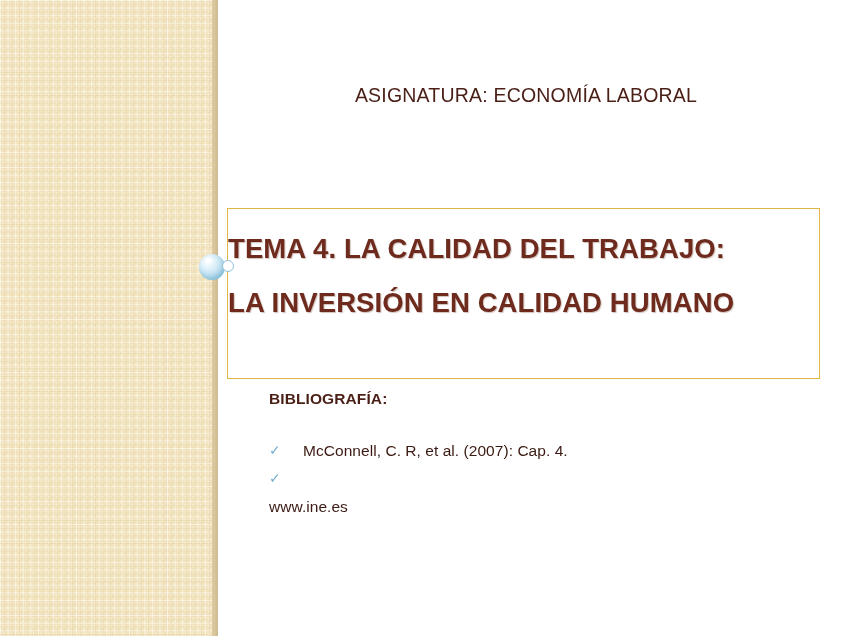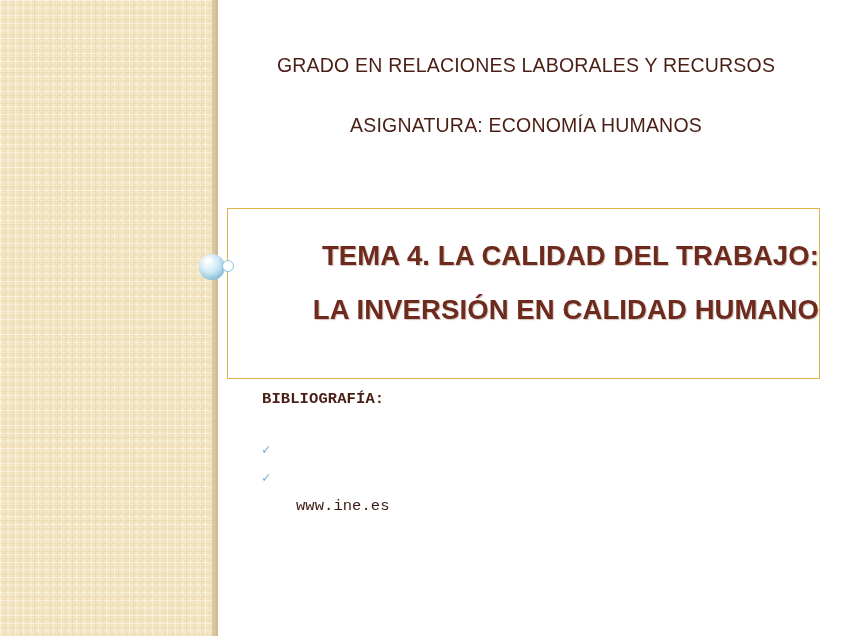--- a/index.html
+++ b/index.html
@@ -86,23 +86,23 @@
     top: 208px;
     width: 593px;
     height: 171px;
     box-sizing: border-box;
     border: 1.6px solid #dfb548;
     background: #ffffff;
   }
   .title-inner {
     position: absolute;
     left: 0;
-    top: 20px;
+    top: 13px;
     width: 100%;
-    text-align: right;
+    text-align: left;
   }
   .title-line {
     color: #6d2a1d;
     font-size: 27.5px;
     font-weight: bold;
     letter-spacing: 0.1px;
     line-height: 54px;
     text-shadow: 1px 1px 1px rgba(170,140,130,0.55);
     white-space: nowrap;
   }
@@ -136,24 +136,23 @@
     width: 10px;
     height: 10px;
     border-radius: 50%;
     border: 1.6px solid #8ec2db;
     background: #ffffff;
   }
 
   
   .biblio {
     position: absolute;
-    left: 262px;
+    left: 269px;
     top: 390px;
     width: 540px;
-    font-family: Liberation Mono, monospace;
   }
   .biblio-title {
     color: #4a1f16;
     font-size: 15.5px;
     font-weight: bold;
     letter-spacing: 0.1px;
     margin-bottom: 30px;
   }
   .biblio-list {
     margin: 0;
@@ -179,52 +178,51 @@
     font-weight: 500;
     line-height: 25px;
     letter-spacing: 0.05px;
   }
   .biblio-cont {
     color: #3a1a12;
     font-size: 15.5px;
     font-weight: 500;
     line-height: 25px;
     letter-spacing: 0.05px;
-    margin-left: 34px;
   }
 </style>
 </head>
 <body>
 
 <div class="slide">
 
   <div class="sidebar"></div>
   <div class="sidebar-edge"></div>
 
   <div class="header-block">
-    <div class="header-line">GRADO EN RELACIONES LABORALES Y RECURSOS</div>
-    <div class="header-sub">ASIGNATURA: ECONOMÍA HUMANOS</div>
+    <div class="header-sub">ASIGNATURA: ECONOMÍA LABORAL</div>
   </div>
 
   <div class="title-box">
     <div class="title-inner">
       <div class="title-line">TEMA 4. LA CALIDAD DEL TRABAJO:</div>
       <div class="title-line">LA INVERSIÓN EN CALIDAD HUMANO</div>
     </div>
   </div>
 
   <div class="sphere"></div>
   <div class="sphere-glint"></div>
   <div class="ring"></div>
 
   <div class="biblio">
     <div class="biblio-title">BIBLIOGRAFÍA:</div>
     <ul class="biblio-list">
       <li class="biblio-item">
         <span class="check-icon">✓</span>
+        <span class="biblio-text">McConnell, C. R, et al.  (2007): Cap. 4.</span>
       </li>
       <li class="biblio-item">
         <span class="check-icon">✓</span>
       </li>
     </ul>
     <div class="biblio-cont">www.ine.es</div>
   </div>
 
 </div>
 

